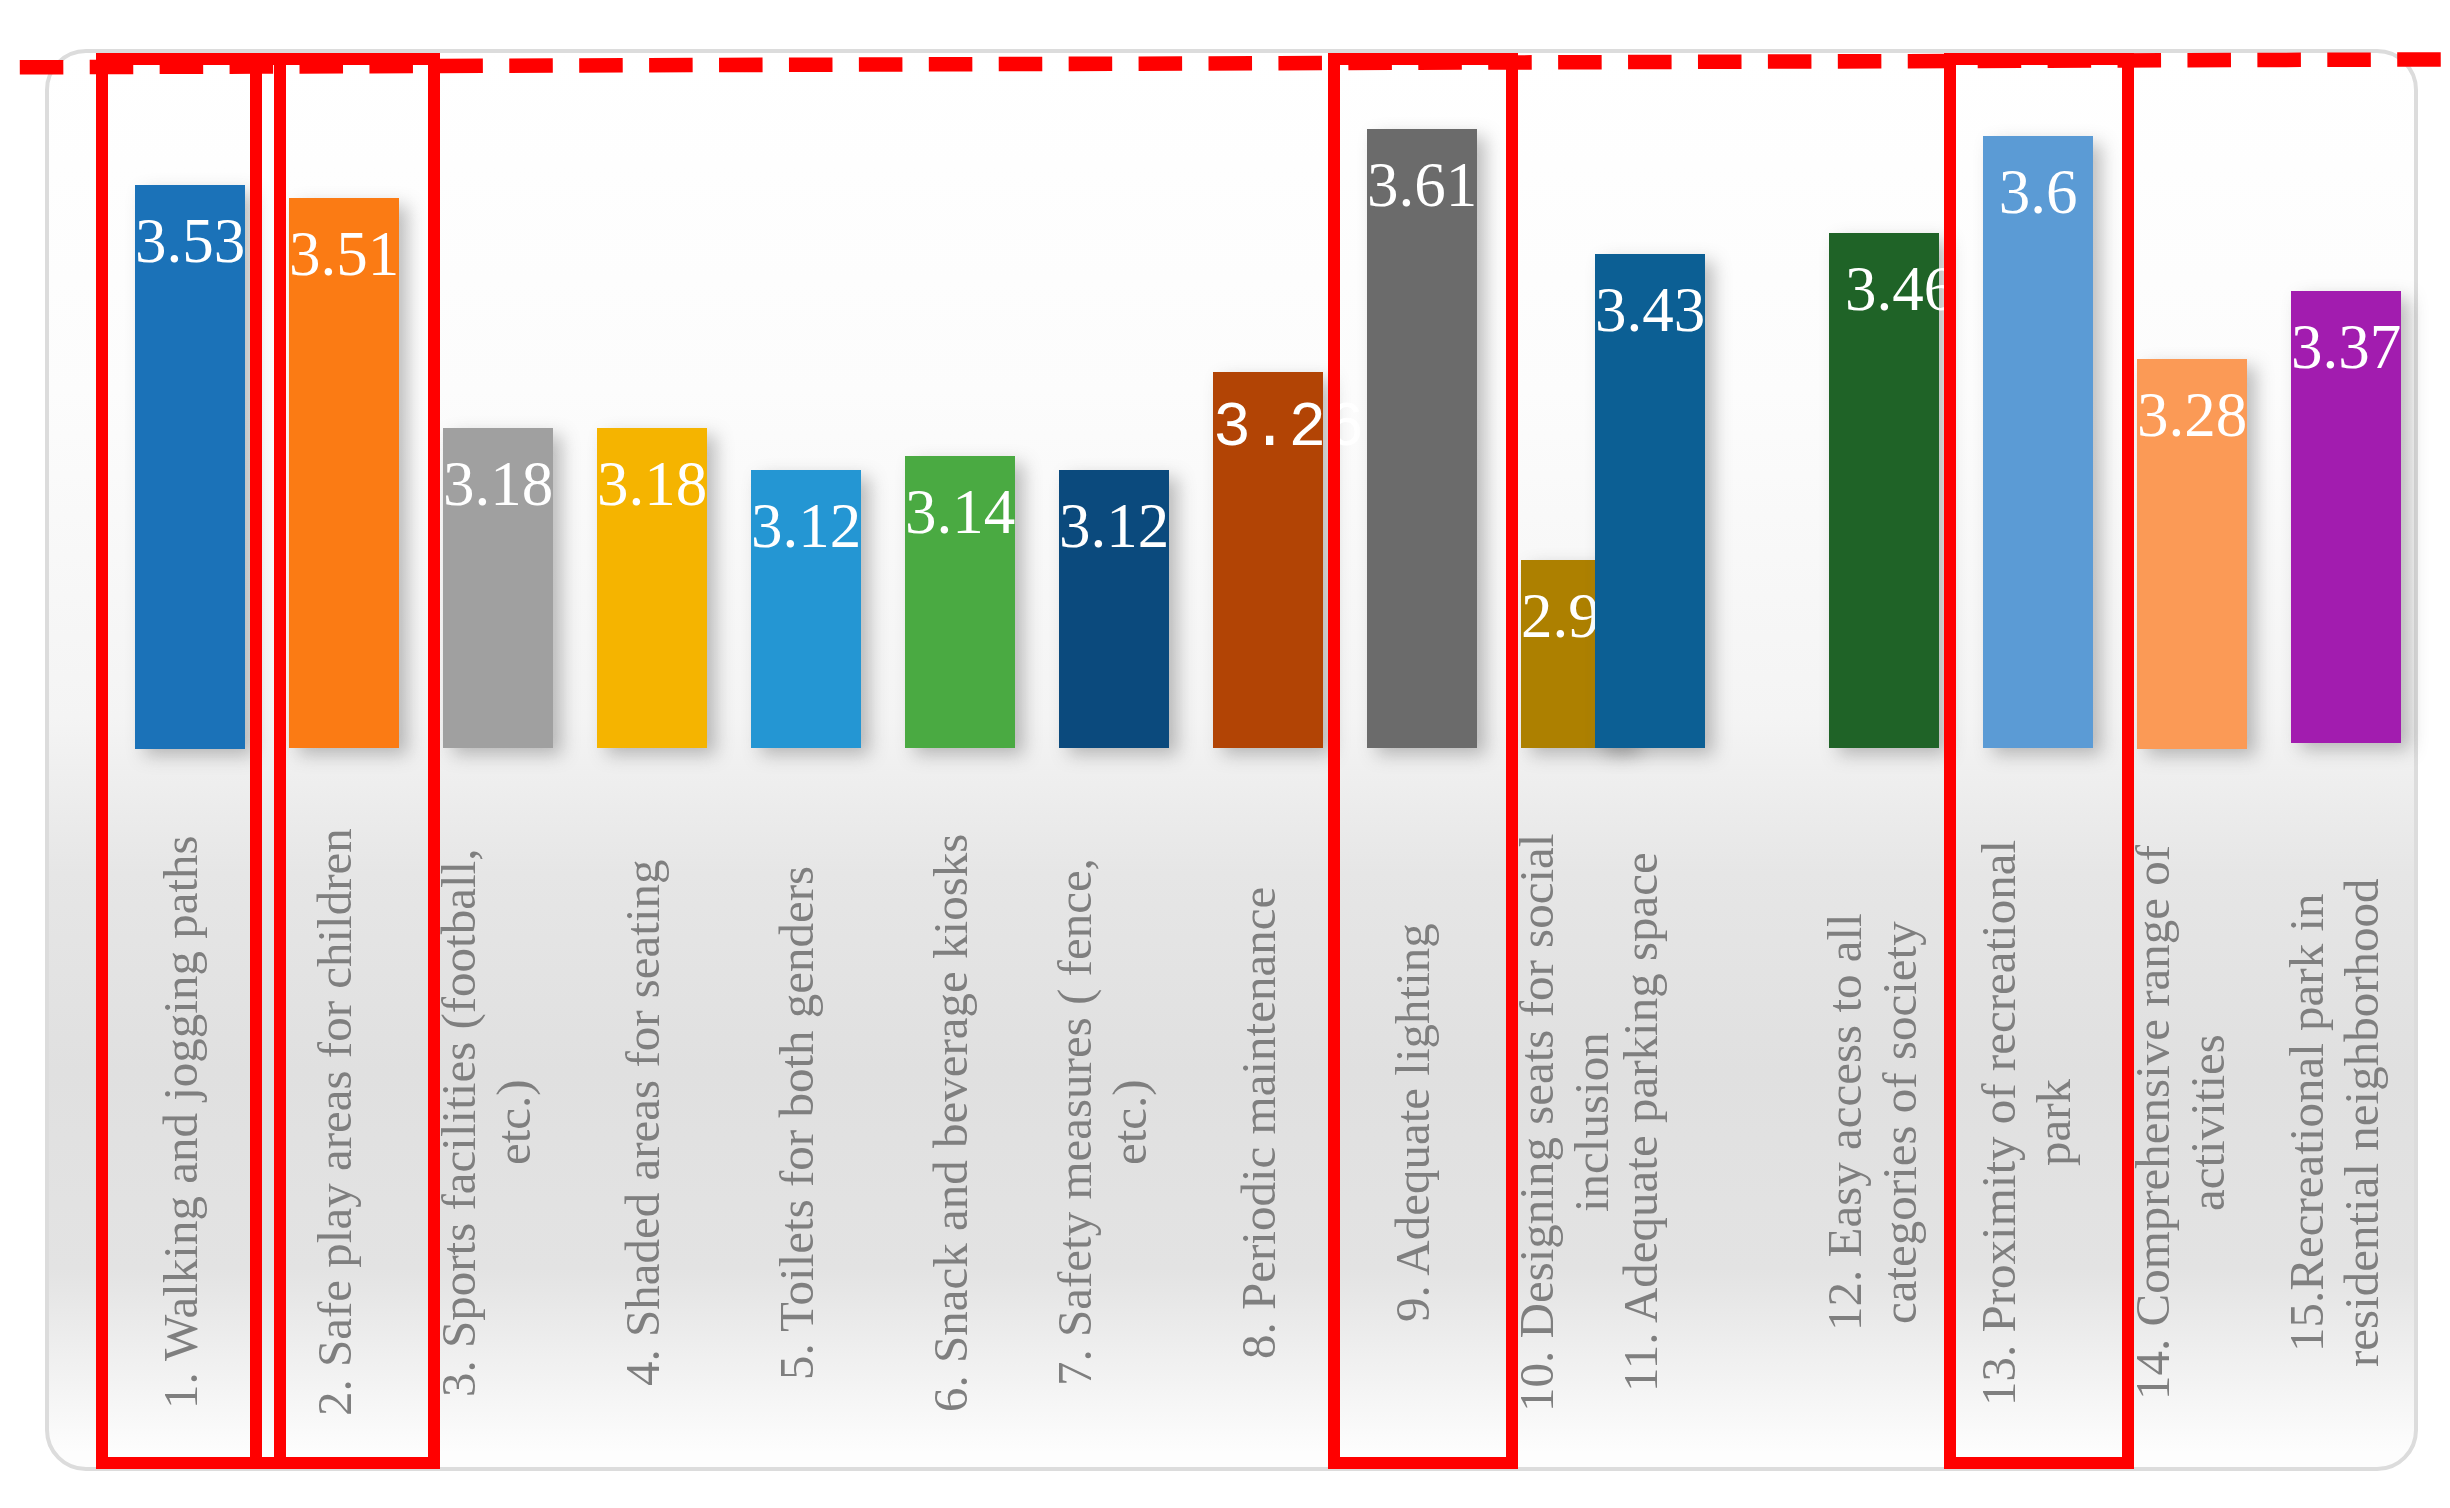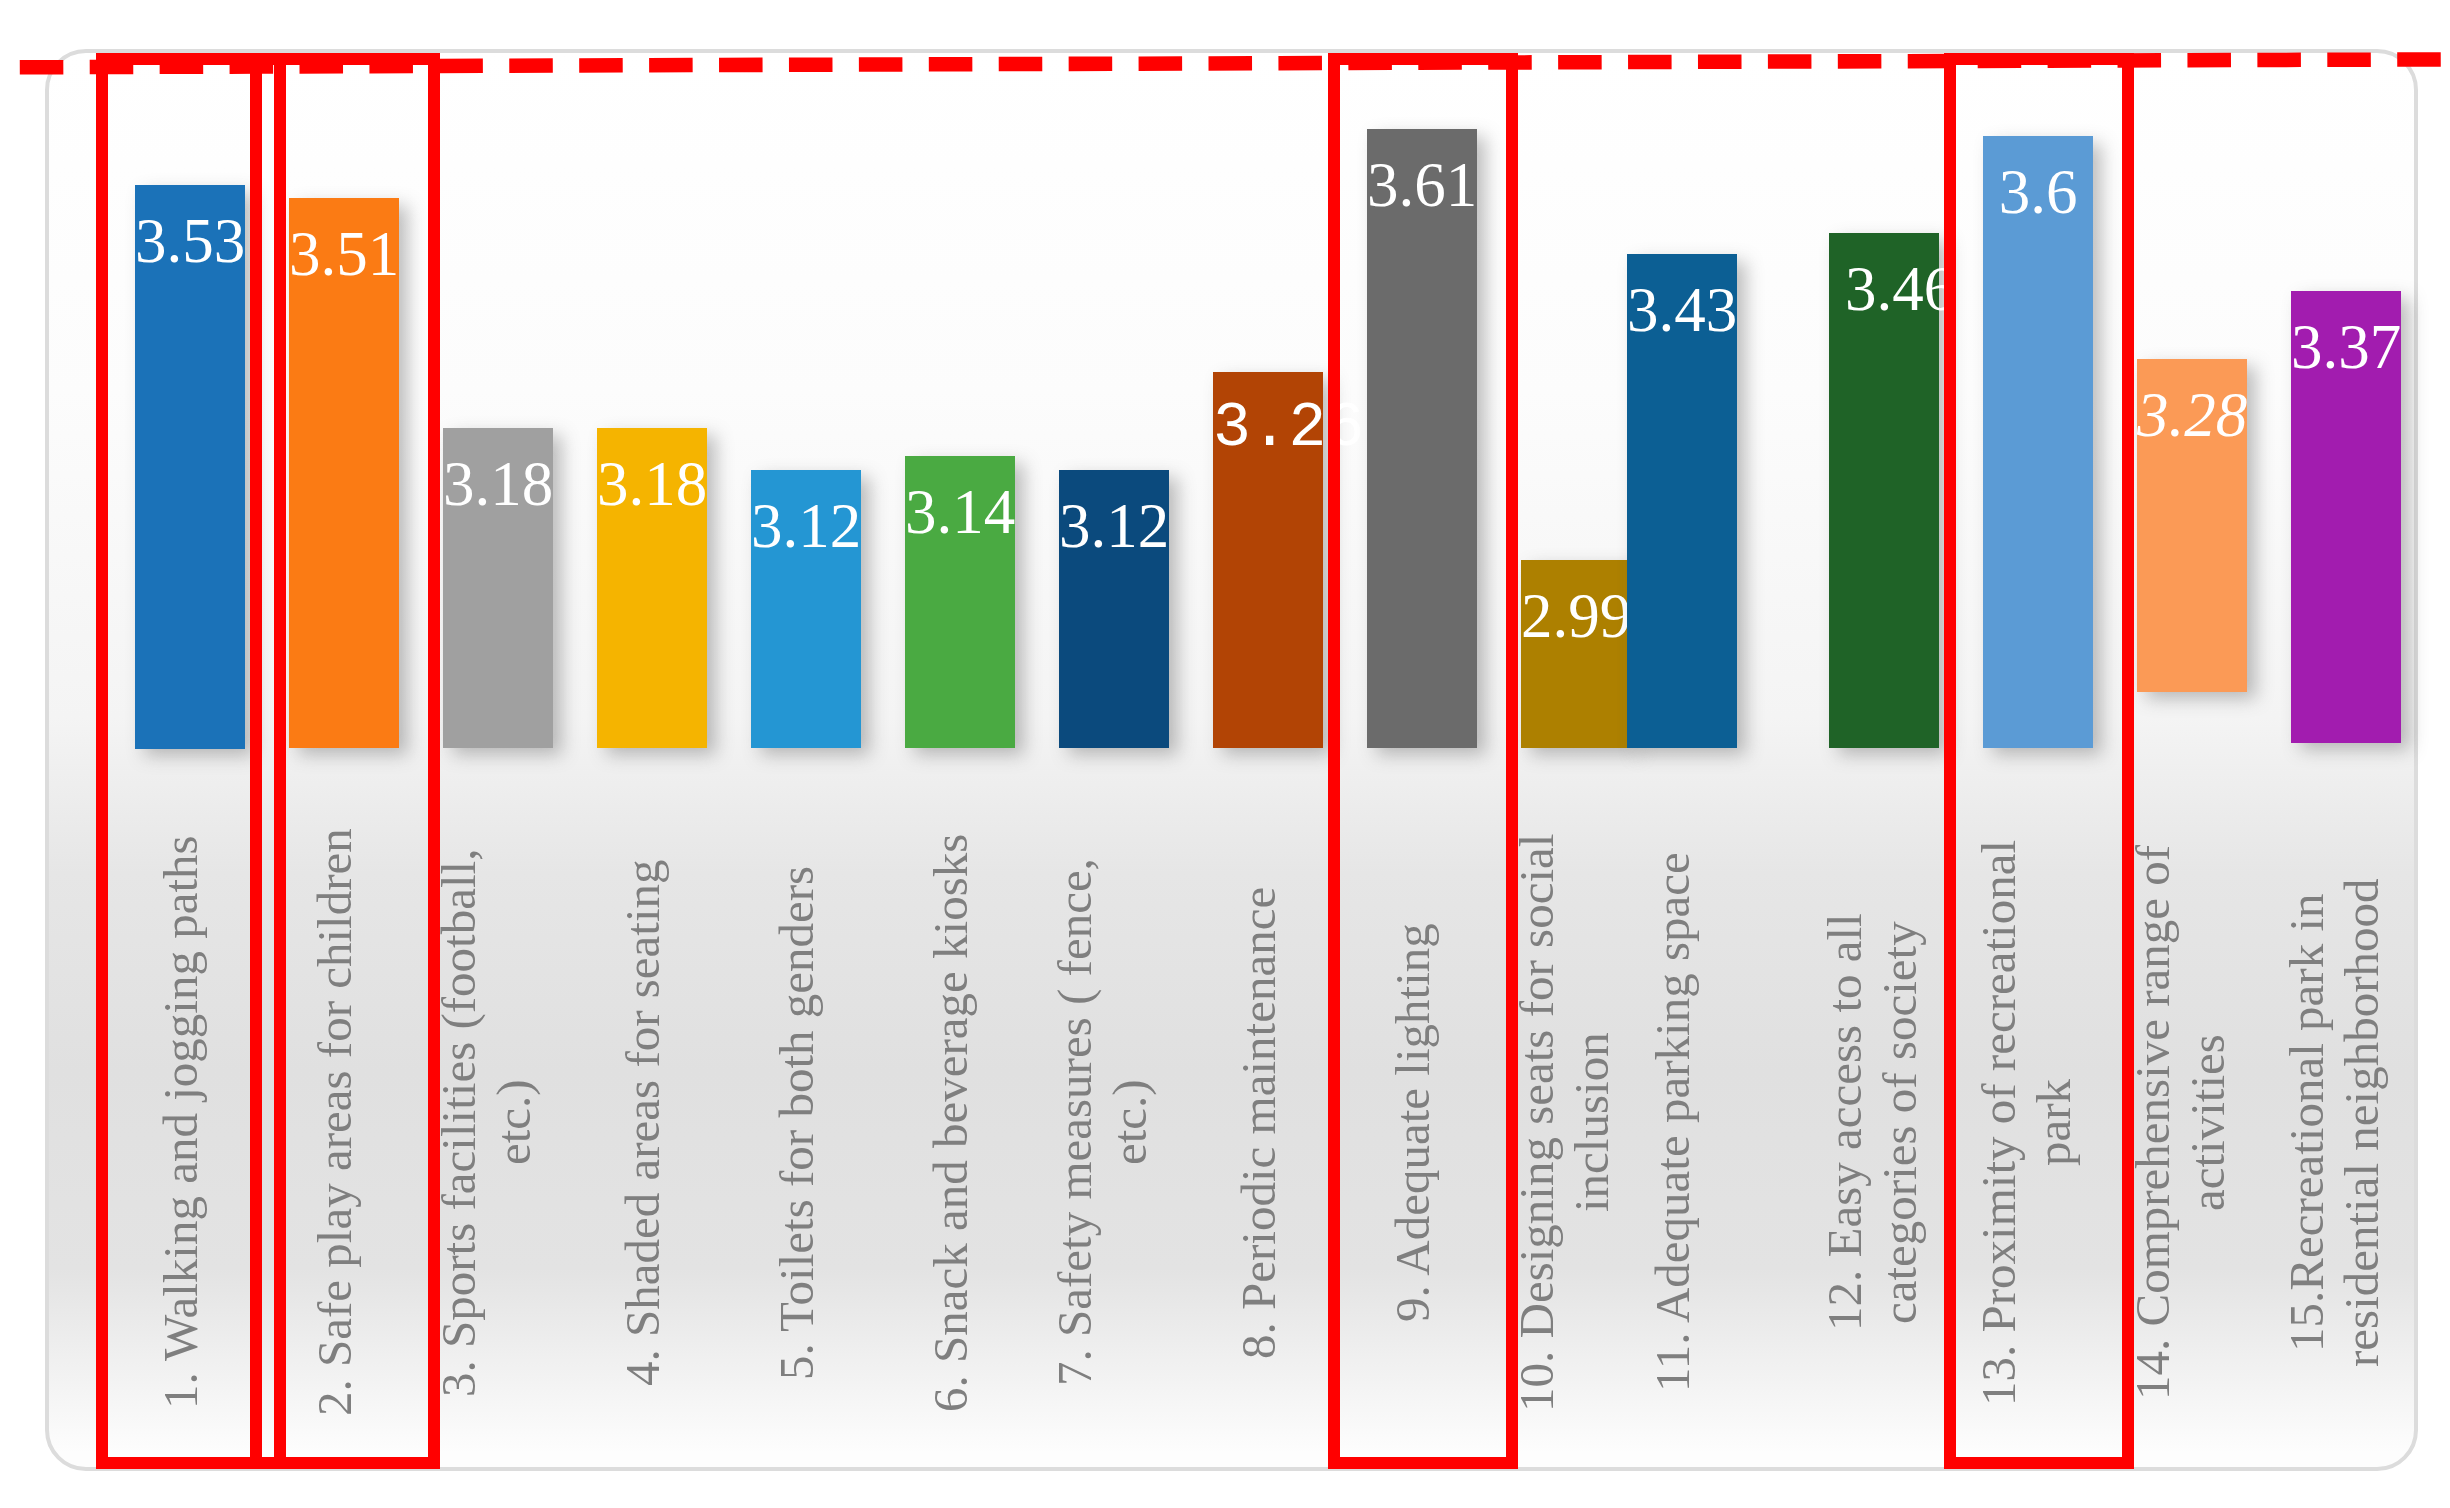--- a/index.html
+++ b/index.html
@@ -131,42 +131,42 @@
           </div>
           <div class="bar-label" style="top: 727px; height: 693px; width: 73px;">9. Adequate lighting</div>
         </div>
         <div class="bar-slot" style="left: 1476px; width: 110px;">
           <div class="bar" style="background: rgb(173, 128, 0); height: 188px; top: 511px; padding-left: 40px;">
             <div class="val" style="top: 25px;">2.99</div>
           </div>
           <div class="bar-label" style="top: 727px; height: 693px; width: 132px;">10. Designing seats for social
 inclusion</div>
         </div>
-        <div class="bar-slot" style="left: 1582px; width: 110px;">
+        <div class="bar-slot" style="left: 1550px; width: 110px;">
           <div class="bar" style="background: rgb(12, 95, 148); height: 494px; top: 205px;">
             <div class="val" style="top: 25px;">3.43</div>
           </div>
           <div class="bar-label" style="top: 727px; height: 693px; width: 73px;">11. Adequate parking space</div>
         </div>
         <div class="bar-slot" style="left: 1784px; width: 110px;">
           <div class="bar" style="background: rgb(31, 99, 39); height: 515px; top: 184px;">
             <div class="val" style="top: 25px; margin-left: 16px;">3.46</div>
           </div>
           <div class="bar-label" style="top: 727px; height: 693px; width: 132px;">12. Easy access to all
 categories of society</div>
         </div>
         <div class="bar-slot" style="left: 1938px; width: 110px;">
           <div class="bar" style="background: rgb(91, 155, 213); height: 612px; top: 87px;">
             <div class="val" style="top: 25px;">3.6</div>
           </div>
           <div class="bar-label" style="top: 727px; height: 693px; width: 132px;">13. Proximity of recreational
 park</div>
         </div>
         <div class="bar-slot" style="left: 2092px; width: 110px;">
-          <div class="bar" style="background: rgb(251, 154, 86); height: 333px; top: 310px; font-style: italic;">
+          <div class="bar" style="background: rgb(251, 154, 86); height: 390px; top: 310px;">
             <div class="val" style="top: 25px;">3.28</div>
           </div>
           <div class="bar-label" style="top: 727px; height: 693px; width: 132px;">14. Comprehensive range of
 activities</div>
         </div>
         <div class="bar-slot" style="left: 2246px; width: 110px;">
           <div class="bar" style="background: #a21caf; height: 452px; top: 242px;">
             <div class="val" style="top: 25px;">3.37</div>
           </div>
           <div class="bar-label" style="top: 727px; height: 693px; width: 132px;">15.Recreational park in

